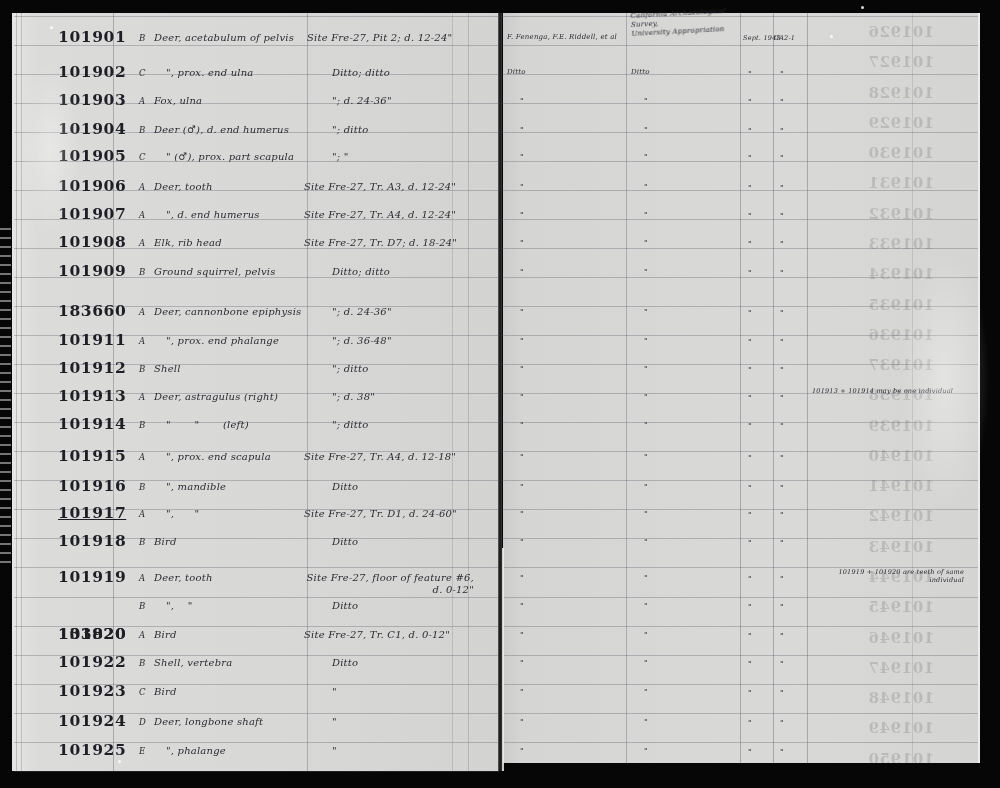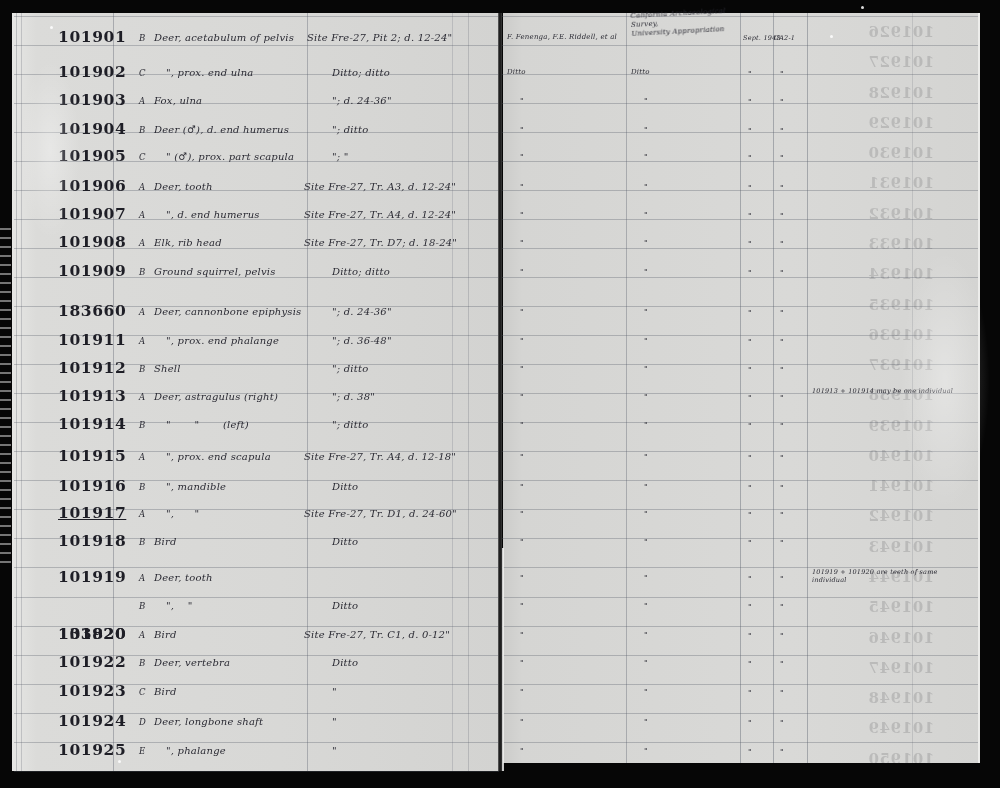--- a/index.html
+++ b/index.html
@@ -295,24 +295,26 @@
       <div class="row" style="top: 530px;">
         <span class="num" style="left: 58px;">101918</span>
         <span class="hw lt" style="left: 139px;">B</span>
         <span class="hw" style="left: 154px;">Bird</span>
         <span class="hw site ind28" style="left: 304px;">Ditto</span>
         <span class="hw rp c-collector dmark" style="left: 507px;">"</span>
         <span class="hw rp inst c-inst dmark" style="left: 631px;">"</span>
         <span class="hw tiny c-date dmark" style="left: 743px;">"</span>
         <span class="hw tiny c-acc dmark" style="left: 774px;">"</span>
       </div>
-      <div class="row" style="top: 566px;">
+      <div class="row" style="top: 566px; text-align: right;">
         <span class="num" style="left: 58px;">101919</span>
         <span class="hw lt" style="left: 139px;">A</span>
         <span class="hw" style="left: 154px;">Deer, tooth</span>
+        <span class="hw site" style="left: 304px;">Site Fre-27, floor of feature #6,
+d. 0-12"</span>
         <span class="hw rp c-collector dmark" style="left: 507px;">"</span>
         <span class="hw rp inst c-inst dmark" style="left: 631px;">"</span>
         <span class="hw tiny c-date dmark" style="left: 743px;">"</span>
         <span class="hw tiny c-acc dmark" style="left: 774px;">"</span>
         <span class="hw remark" style="left: 812px;">101919 + 101920 are teeth of same individual</span>
       </div>
       <div class="row" style="top: 594px;">
         <span class="num" style="left: 58px; margin-top: 29px;">101920</span>
         <span class="hw lt" style="left: 139px;">B</span>
         <span class="hw ind12" style="left: 154px;">",    "</span>
@@ -328,21 +330,21 @@
         <span class="hw" style="left: 154px;">Bird</span>
         <span class="hw site" style="left: 304px;">Site Fre-27, Tr. C1, d. 0-12"</span>
         <span class="hw rp c-collector dmark" style="left: 507px;">"</span>
         <span class="hw rp inst c-inst dmark" style="left: 631px;">"</span>
         <span class="hw tiny c-date dmark" style="left: 743px;">"</span>
         <span class="hw tiny c-acc dmark" style="left: 774px;">"</span>
       </div>
       <div class="row" style="top: 651px;">
         <span class="num" style="left: 58px;">101922</span>
         <span class="hw lt" style="left: 139px;">B</span>
-        <span class="hw" style="left: 154px;">Deer, vertebra</span>
+        <span class="hw" style="left: 154px;">Shell, vertebra</span>
         <span class="hw site ind28" style="left: 304px;">Ditto</span>
         <span class="hw rp c-collector dmark" style="left: 507px;">"</span>
         <span class="hw rp inst c-inst dmark" style="left: 631px;">"</span>
         <span class="hw tiny c-date dmark" style="left: 743px;">"</span>
         <span class="hw tiny c-acc dmark" style="left: 774px;">"</span>
       </div>
       <div class="row" style="top: 680px;">
         <span class="num" style="left: 58px;">101923</span>
         <span class="hw lt" style="left: 139px;">C</span>
         <span class="hw" style="left: 154px;">Bird</span>

